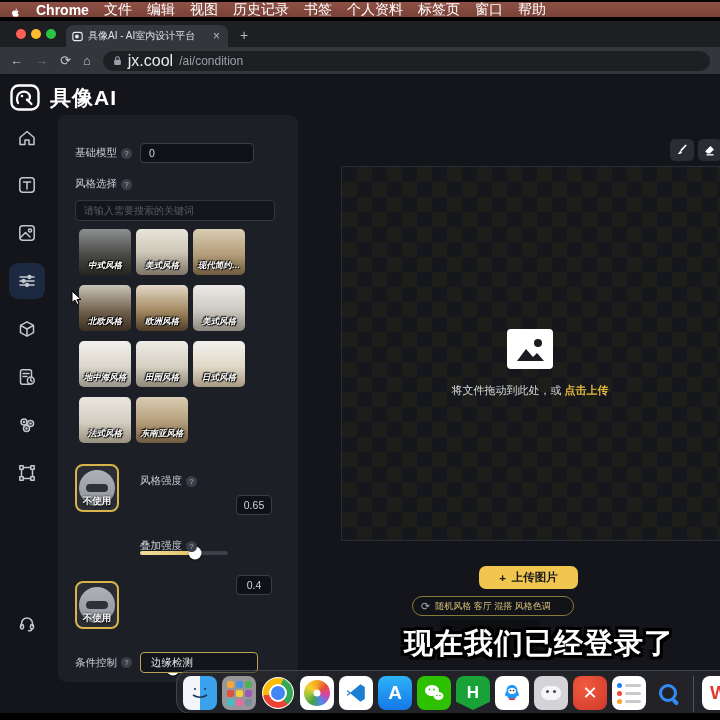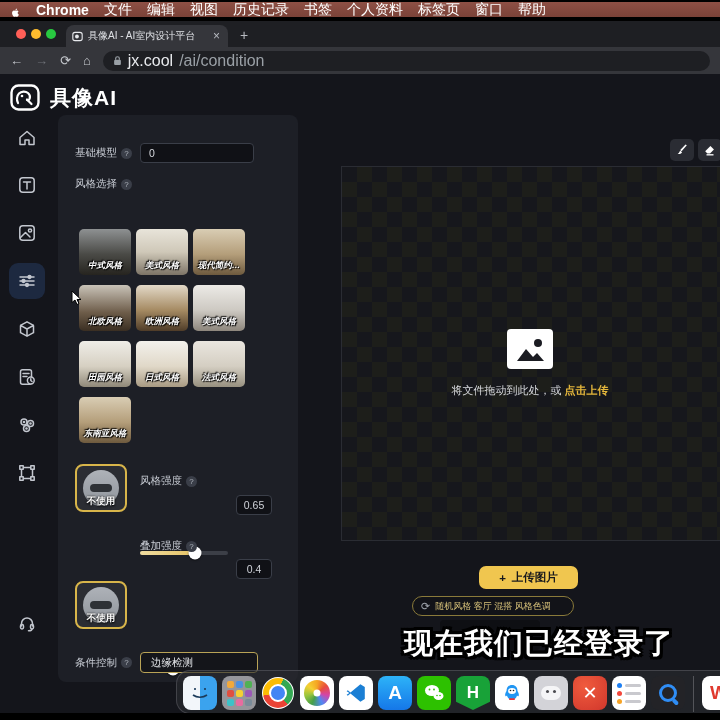--- a/index.html
+++ b/index.html
@@ -28,21 +28,21 @@
   #newtab { left:240px; top:6px; color:#b7bac0; font-size:14px; }
 
   
   #toolbar { left:0; top:47px; width:720px; height:27px; background:#35363b;
     display:flex; align-items:center; padding:0 10px; gap:12px; }
   .navico { color:#c6c9ce; font-size:13px; line-height:1; }
   .navico.dim { color:#6e7177; }
   #omnibox { flex:1; height:20px; background:#1e1f23; border-radius:10px;
     display:flex; align-items:center; padding:0 10px; gap:6px; }
   #omnibox .domain { color:#e8eaed; font-size:16px; }
-  #omnibox .path { color:#9aa0a6; font-size:16px; }
+  #omnibox .path { color:#9aa0a6; font-size:12px; }
 
   
   #page { left:0; top:74px; width:720px; height:639px; background:#14151b; }
 
   #logo { left:10px; top:10px; display:flex; align-items:flex-start; gap:10px; }
   #logo .word { color:#fff; font-size:21px; font-weight:bold; letter-spacing:1px; }
 
   
   .side-ic { left:9px; width:36px; height:36px; display:flex; align-items:center;
     justify-content:center; border-radius:9px; }
@@ -73,21 +73,21 @@
   .t1{background:linear-gradient(180deg,#e8e4da,#cfc8b8 50%,#7d7466);}
   .t2{background:linear-gradient(180deg,#d9cdb4,#b49e7a 55%,#6e5a3e);}
   .t3{background:linear-gradient(180deg,#c9c3b8,#6d5c49 60%,#3a2e22);}
   .t4{background:linear-gradient(180deg,#e3d9c8,#a58a62 55%,#4f3c28);}
   .t5{background:linear-gradient(180deg,#eceae6,#cdc9c2 55%,#8d867c);}
   .t6{background:linear-gradient(180deg,#f2f0ec,#dcd7cd 55%,#9a948a);}
   .t7{background:linear-gradient(180deg,#efede7,#d6d0c2 55%,#8f8878);padding-left:12px;}
   .t8{background:linear-gradient(180deg,#f3f1ec,#e0d8c8 55%,#a89a82);}
   .t9{background:linear-gradient(180deg,#eae6df,#d4cec2 55%,#97907f);}
 
-  .notuse { width:52px; height:48px; border:2px solid #d8b54a; border-radius:8px;
+  .notuse { width:44px; height:48px; border:2px solid #d8b54a; border-radius:8px;
     background:#2b2d33; position:relative; display:flex; align-items:center; justify-content:center; }
   .notuse .circ { width:36px; height:36px; border-radius:50%;
     background:linear-gradient(180deg,#aeb2b8,#8f949b); position:relative; }
   .notuse .bar { position:absolute; left:50%; top:50%; transform:translate(-50%,-50%);
     width:22px; height:8px; border-radius:4px; background:#2e3136; }
   .notuse .nu-lab { position:absolute; bottom:2px; left:0; right:0; text-align:center;
     color:#fff; font-size:9.5px; font-weight:bold; text-shadow:0 1px 2px #000,0 0 2px #000; }
 
   .slider { width:88px; height:4px; border-radius:2px; background:#3c3f47; position:relative; }
   .slider .fill { position:absolute; left:0; top:0; bottom:0; border-radius:2px;
@@ -326,40 +326,44 @@
             <span>基础模型</span>
             <span class="help">?</span>
           </span>
         <div class="inputbox" id="base-model-input" style="display:flex;align-items:center">0</div>
       </div>
 
       <span class="abs flabel" id="style-label">
           <span>风格选择</span>
           <span class="help">?</span>
         </span>
+      <input class="abs" id="style-search" placeholder="请输入需要搜索的关键词" style="">
 
       <div class="abs" id="style-grid">
         <div class="card t0">
             <span class="lab">中式风格</span>
           </div>
         <div class="card t1">
             <span class="lab">美式风格</span>
           </div>
         <div class="card t2">
             <span class="lab">现代简约…</span>
           </div>
         <div class="card t3">
             <span class="lab">北欧风格</span>
           </div>
         <div class="card t4">
             <span class="lab">欧洲风格</span>
           </div>
         <div class="card t5">
             <span class="lab">美式风格</span>
           </div>
+        <div class="card t6">
+            <span class="lab">地中海风格</span>
+          </div>
         <div class="card t7">
             <span class="lab">田园风格</span>
           </div>
         <div class="card t8">
             <span class="lab">日式风格</span>
           </div>
         <div class="card t9">
             <span class="lab">法式风格</span>
           </div>
         <div class="card t2">
@@ -390,21 +394,21 @@
         <span class="nu-lab">不使用</span>
       </div>
       <span class="abs flabel" style="left:82px;top:424px">
           <span>叠加强度</span>
           <span class="help">?</span>
         </span>
       <div class="abs slider" style="left:82px;top:452px">
         <span class="fill" style="width:38%"></span>
           <span class="knob" style="left:38%"></span>
       </div>
-      <div class="abs valbox" style="left:178px;top:444px">0.4</div>
+      <div class="abs valbox" style="left:178px;top:460px">0.4</div>
 
       <div class="abs" id="cond-row">
         <span class="flabel">
             <span>条件控制</span>
             <span class="help">?</span>
           </span>
         <div id="cond-select">边缘检测</div>
       </div>
     </div>
 

